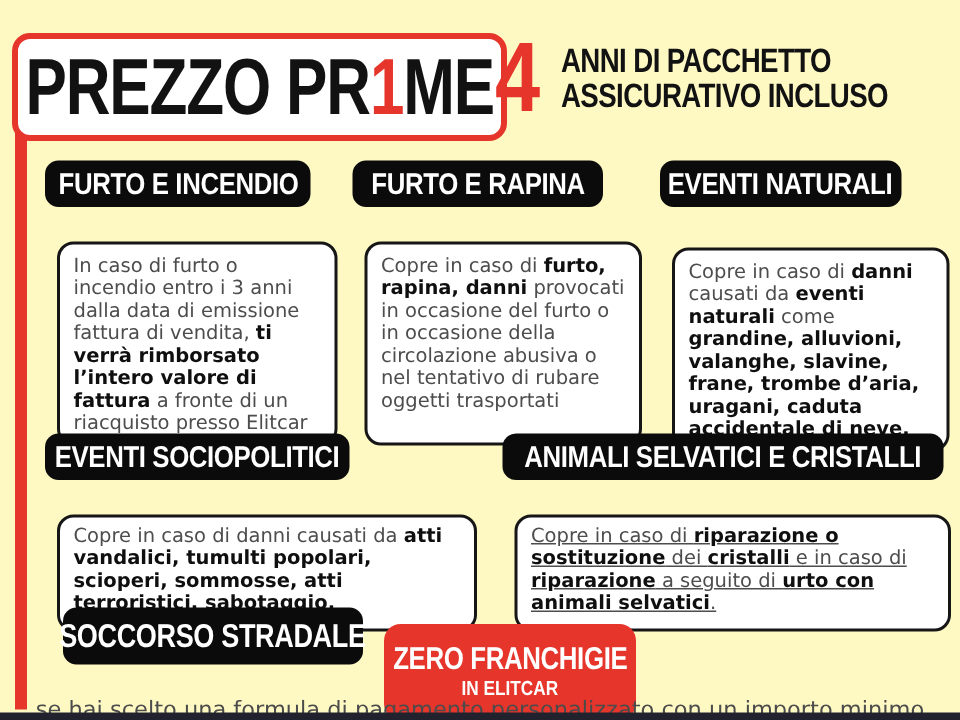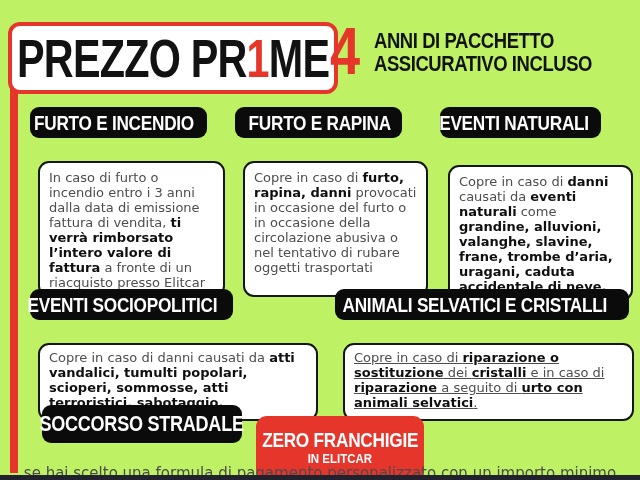--- a/index.html
+++ b/index.html
@@ -1,17 +1,17 @@
 <!DOCTYPE html>
 <html style="--red: #e6352b;"><head>
 <meta charset="utf-8">
 <style>
   html,body{margin:0;padding:0;background:#e9e9e9;}
   .stage{
-    position:relative;width:640px;height:480px;background:#bef264;
+    position:relative;width:640px;height:480px;background:#fef9c3;
     overflow:hidden;font-family:"DejaVu Sans",sans-serif;
   }
   
   .red-bar{position:absolute;left:10px;top:55px;width:8px;height:418px;background:var(--red);z-index:1;}
   .title-box{
     position:absolute;left:8px;top:22px;width:322px;height:64px;z-index:2;
     background:#fff;border:4px solid var(--red);border-radius:12px;
     display:flex;align-items:center;justify-content:center;
   }
   .title-text{
@@ -27,21 +27,21 @@
   .subtitle{
     position:absolute;left:374px;top:29px;z-index:2;color:#121212;
     font-family:"Liberation Sans",sans-serif;font-weight:800;font-size:22.5px;line-height:23px;
     letter-spacing:-0.5px;white-space:nowrap;
     transform:scaleX(0.82);transform-origin:left top;
   }
   
   .card{position:absolute;z-index:2;}
   .badge{
     position:absolute;left:0;top:0;height:31px;background:#0b0b0b;border-radius:9px;
-    display:flex;align-items:center;justify-content:flex-end;z-index:3;
+    display:flex;align-items:center;justify-content:center;z-index:3;
   }
   .badge-text{
     color:#fff;font-family:"Liberation Sans",sans-serif;font-weight:800;font-size:20px;
     letter-spacing:-0.3px;white-space:nowrap;transform:scaleX(0.86);line-height:1;
   }
   .card-body{
     position:absolute;background:#fff;border:2px solid #161616;border-radius:11px;
     font-size:13px;line-height:15px;color:#4d4d4d;padding:7px 9px 5px 9px;
     box-sizing:border-box;z-index:2;margin-top:28px;
   }

